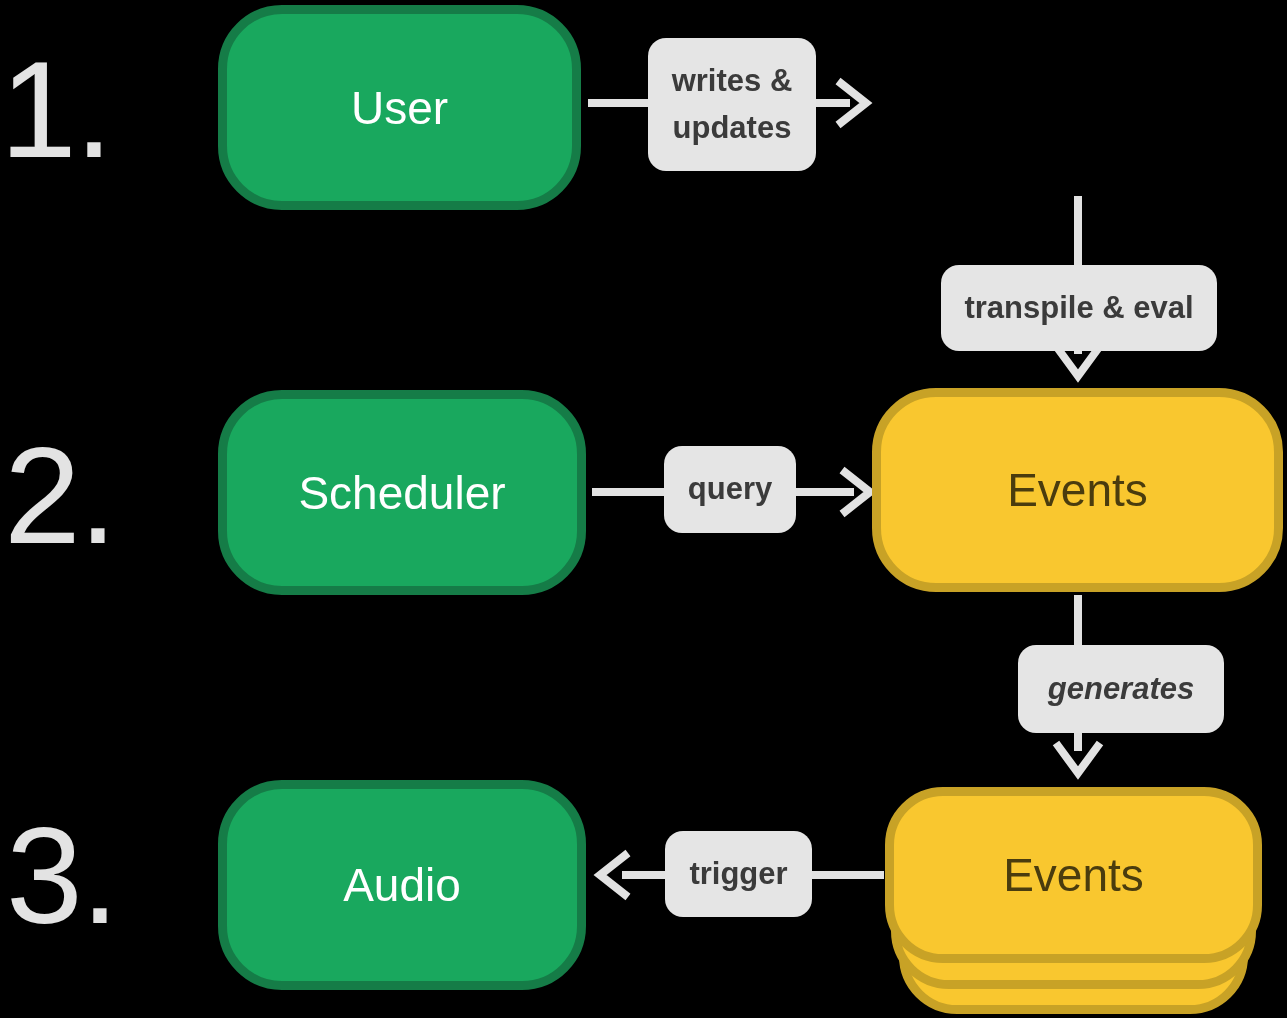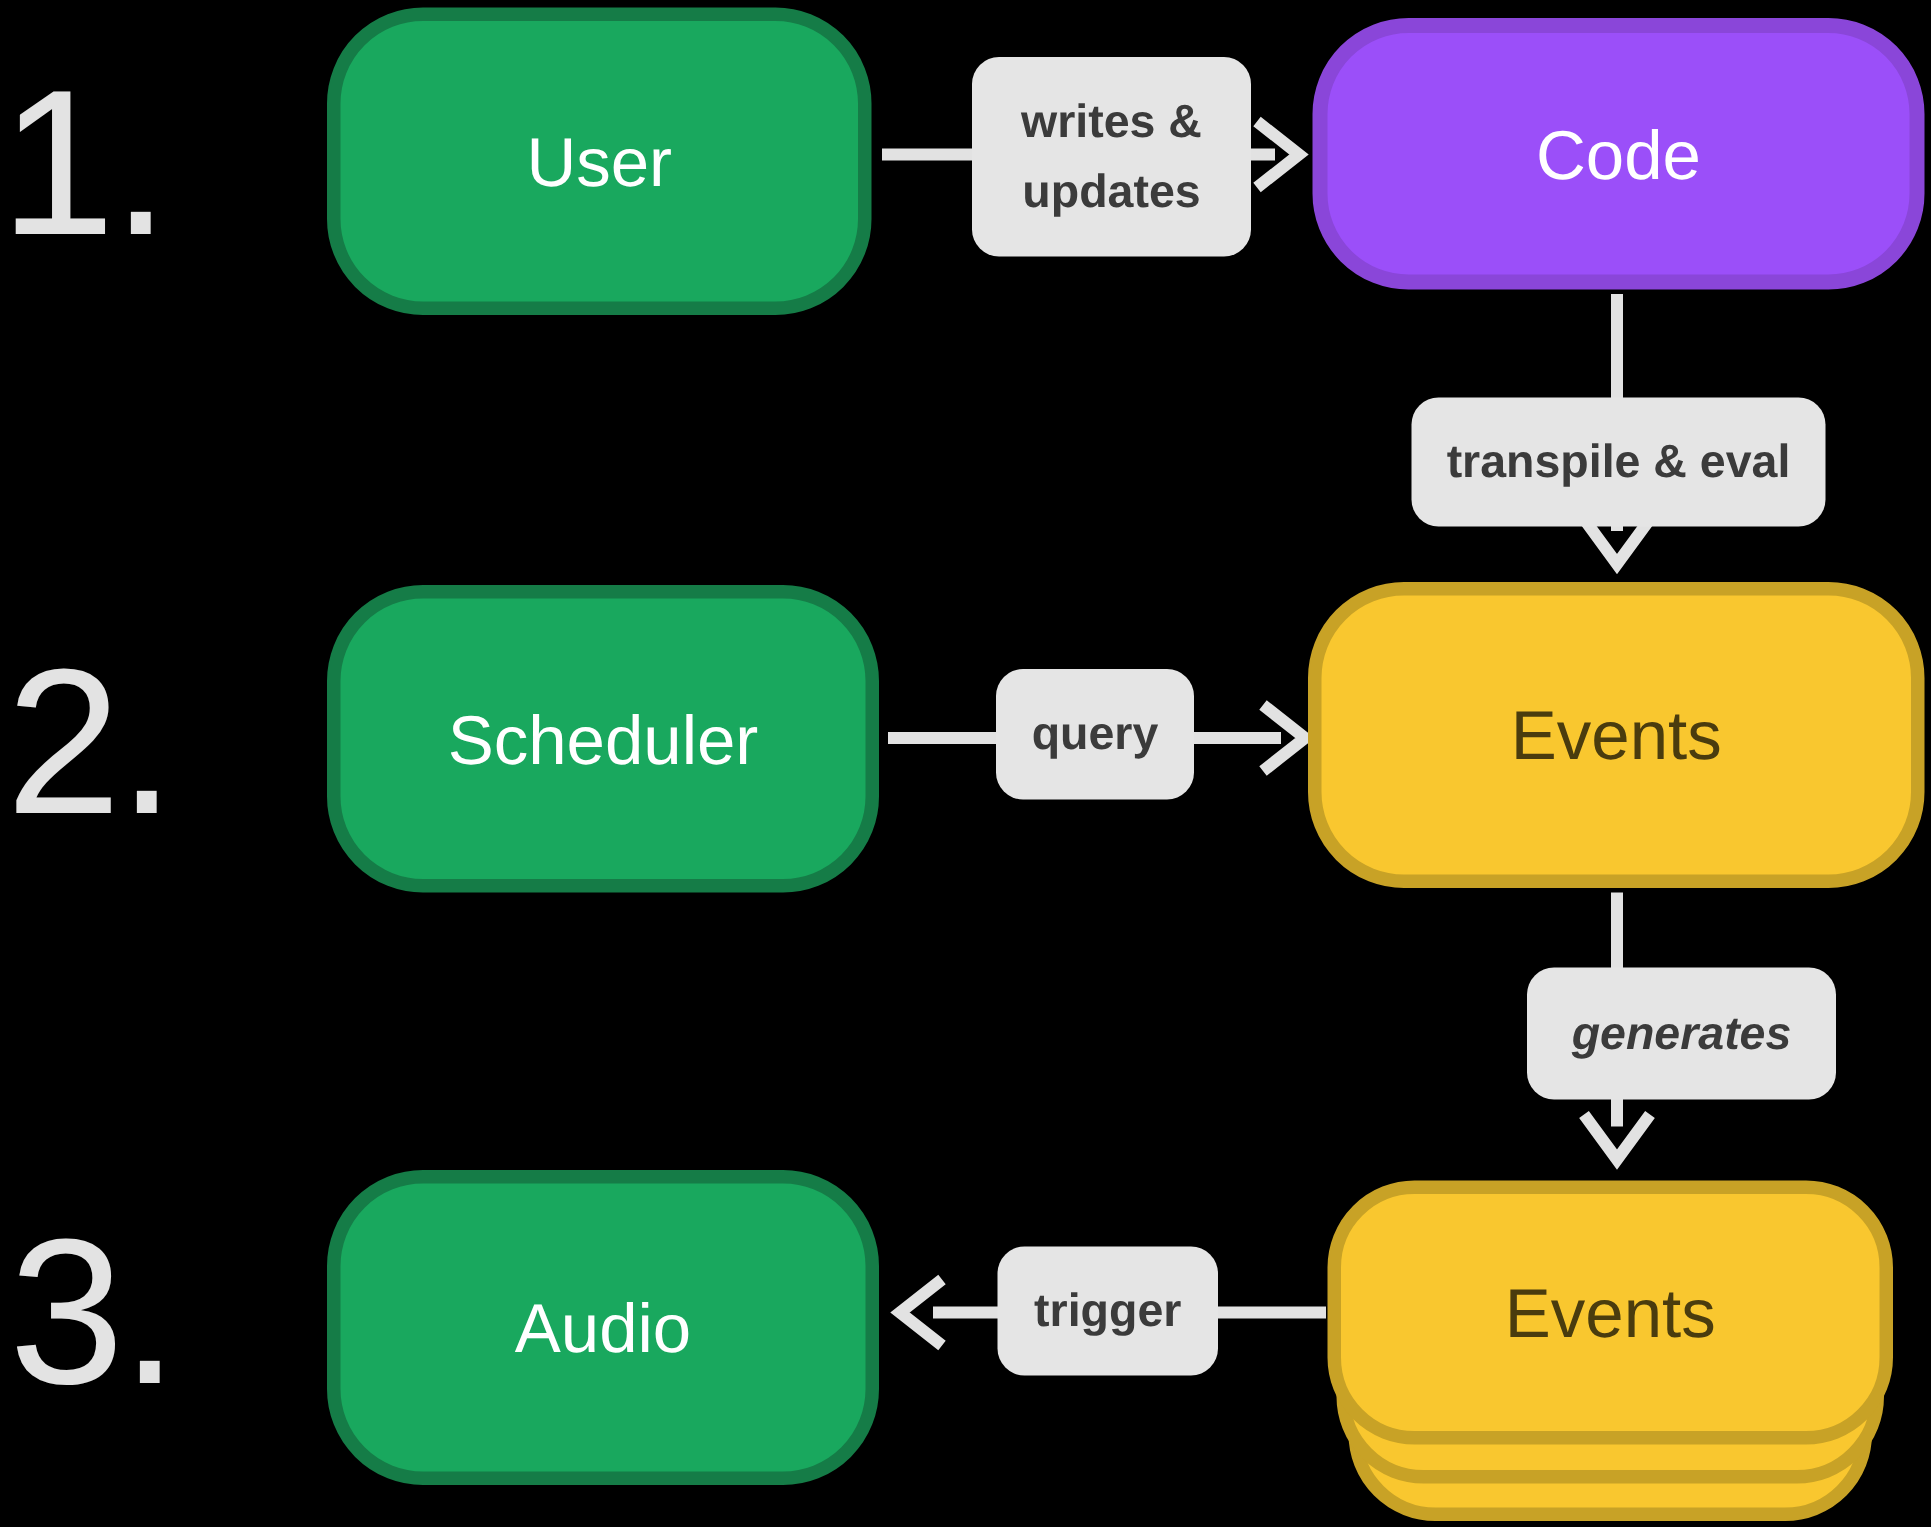--- a/index.html
+++ b/index.html
@@ -106,25 +106,22 @@
 
   <div class="node green" style="left:218px; top:5px; width:363px; height:205px;">
     <span>User</span>
   </div>
 
   <svg class="arrow" style="left:584px; top:79px;" width="292" height="48" viewBox="0 0 292 48">
     <line x1="4" y1="24" x2="266" y2="24"></line>
     <polyline points="254,2 282,24 254,46"></polyline>
   </svg>
 
-  <div class="edge-label" style="left:648px; top:38px; width:186px; height:133px;text-align:center;">writes &amp; updates</div>
+  <div class="edge-label" style="left:648px; top:38px; width:168px; height:133px;text-align:center;">writes &amp; updates</div>
 
-  <div class="node purple" style="left:875px; top:12px; width:408px; height:181px;">
-    <span>Code</span>
-  </div>
 
   <svg class="arrow" style="left:1054px; top:194px;" width="48" height="192" viewBox="0 0 48 192">
     <line x1="24" y1="2" x2="24" y2="160"></line>
     <polyline points="2,152 24,182 46,152"></polyline>
   </svg>
 
   <div class="edge-label" style="left:941px; top:247px; width:276px; height:86px;margin-top:18px;">transpile &amp; eval</div>
 
   <div class="node green" style="left:218px; top:390px; width:368px; height:205px;">
     <span>Scheduler</span>

